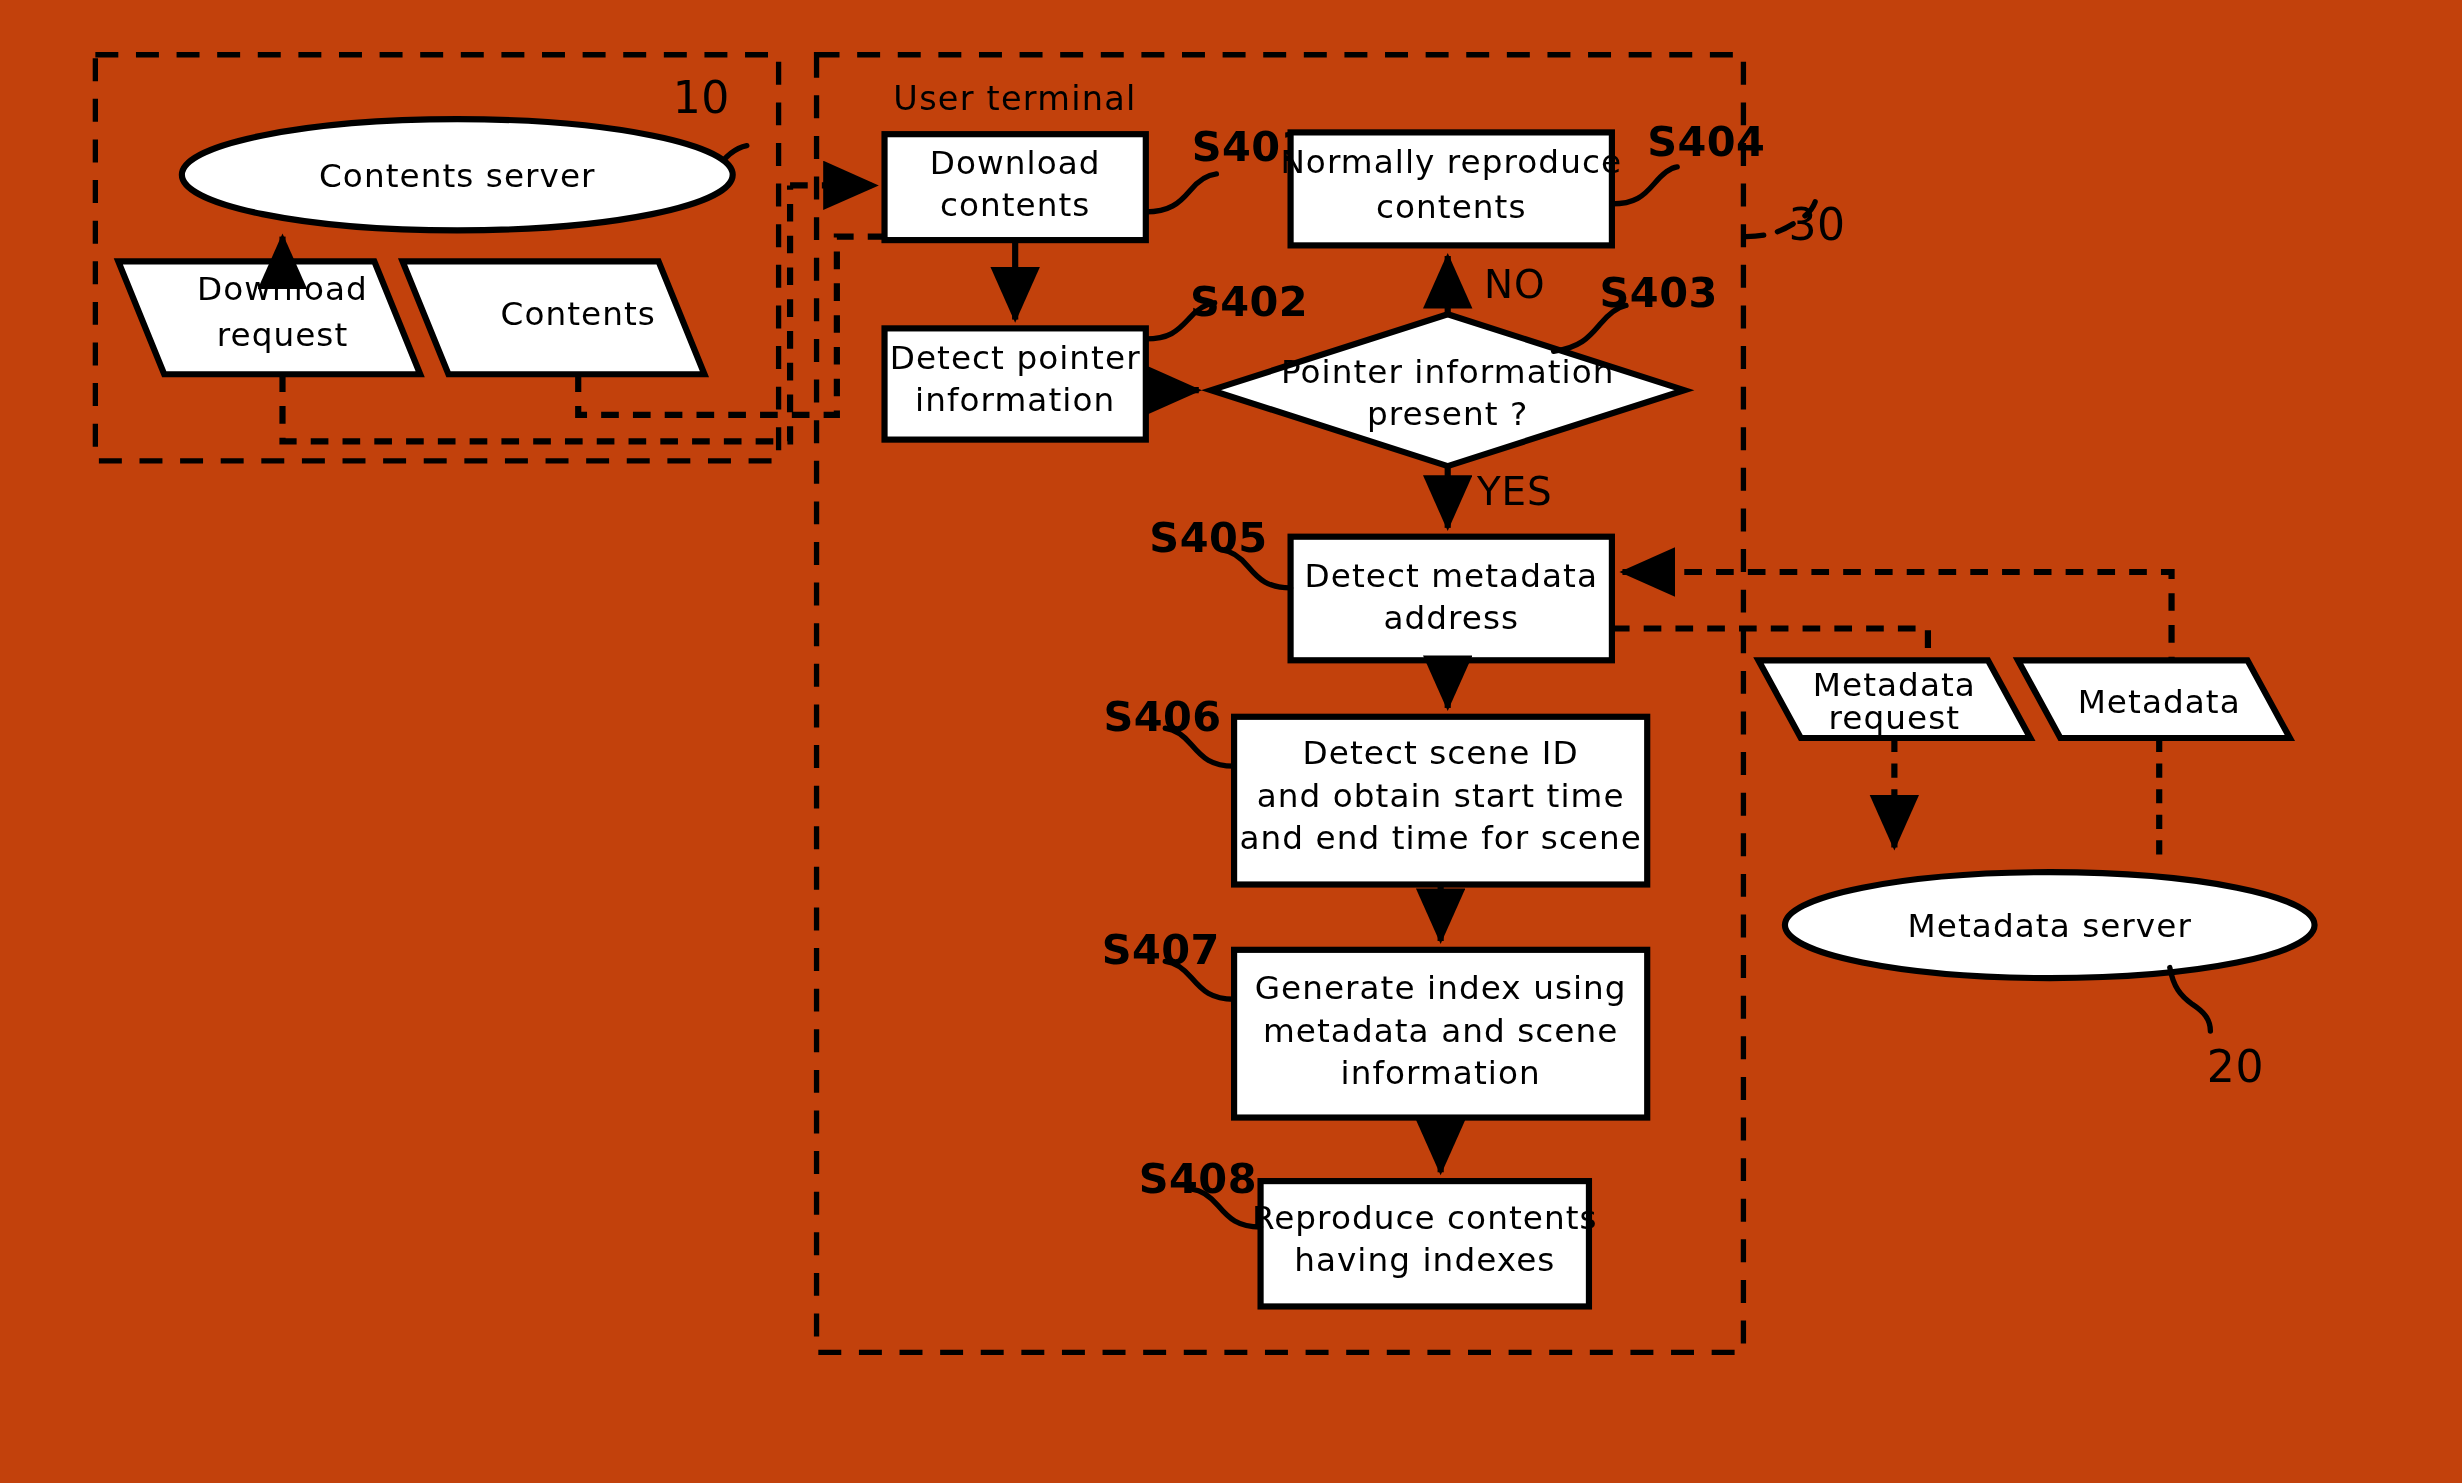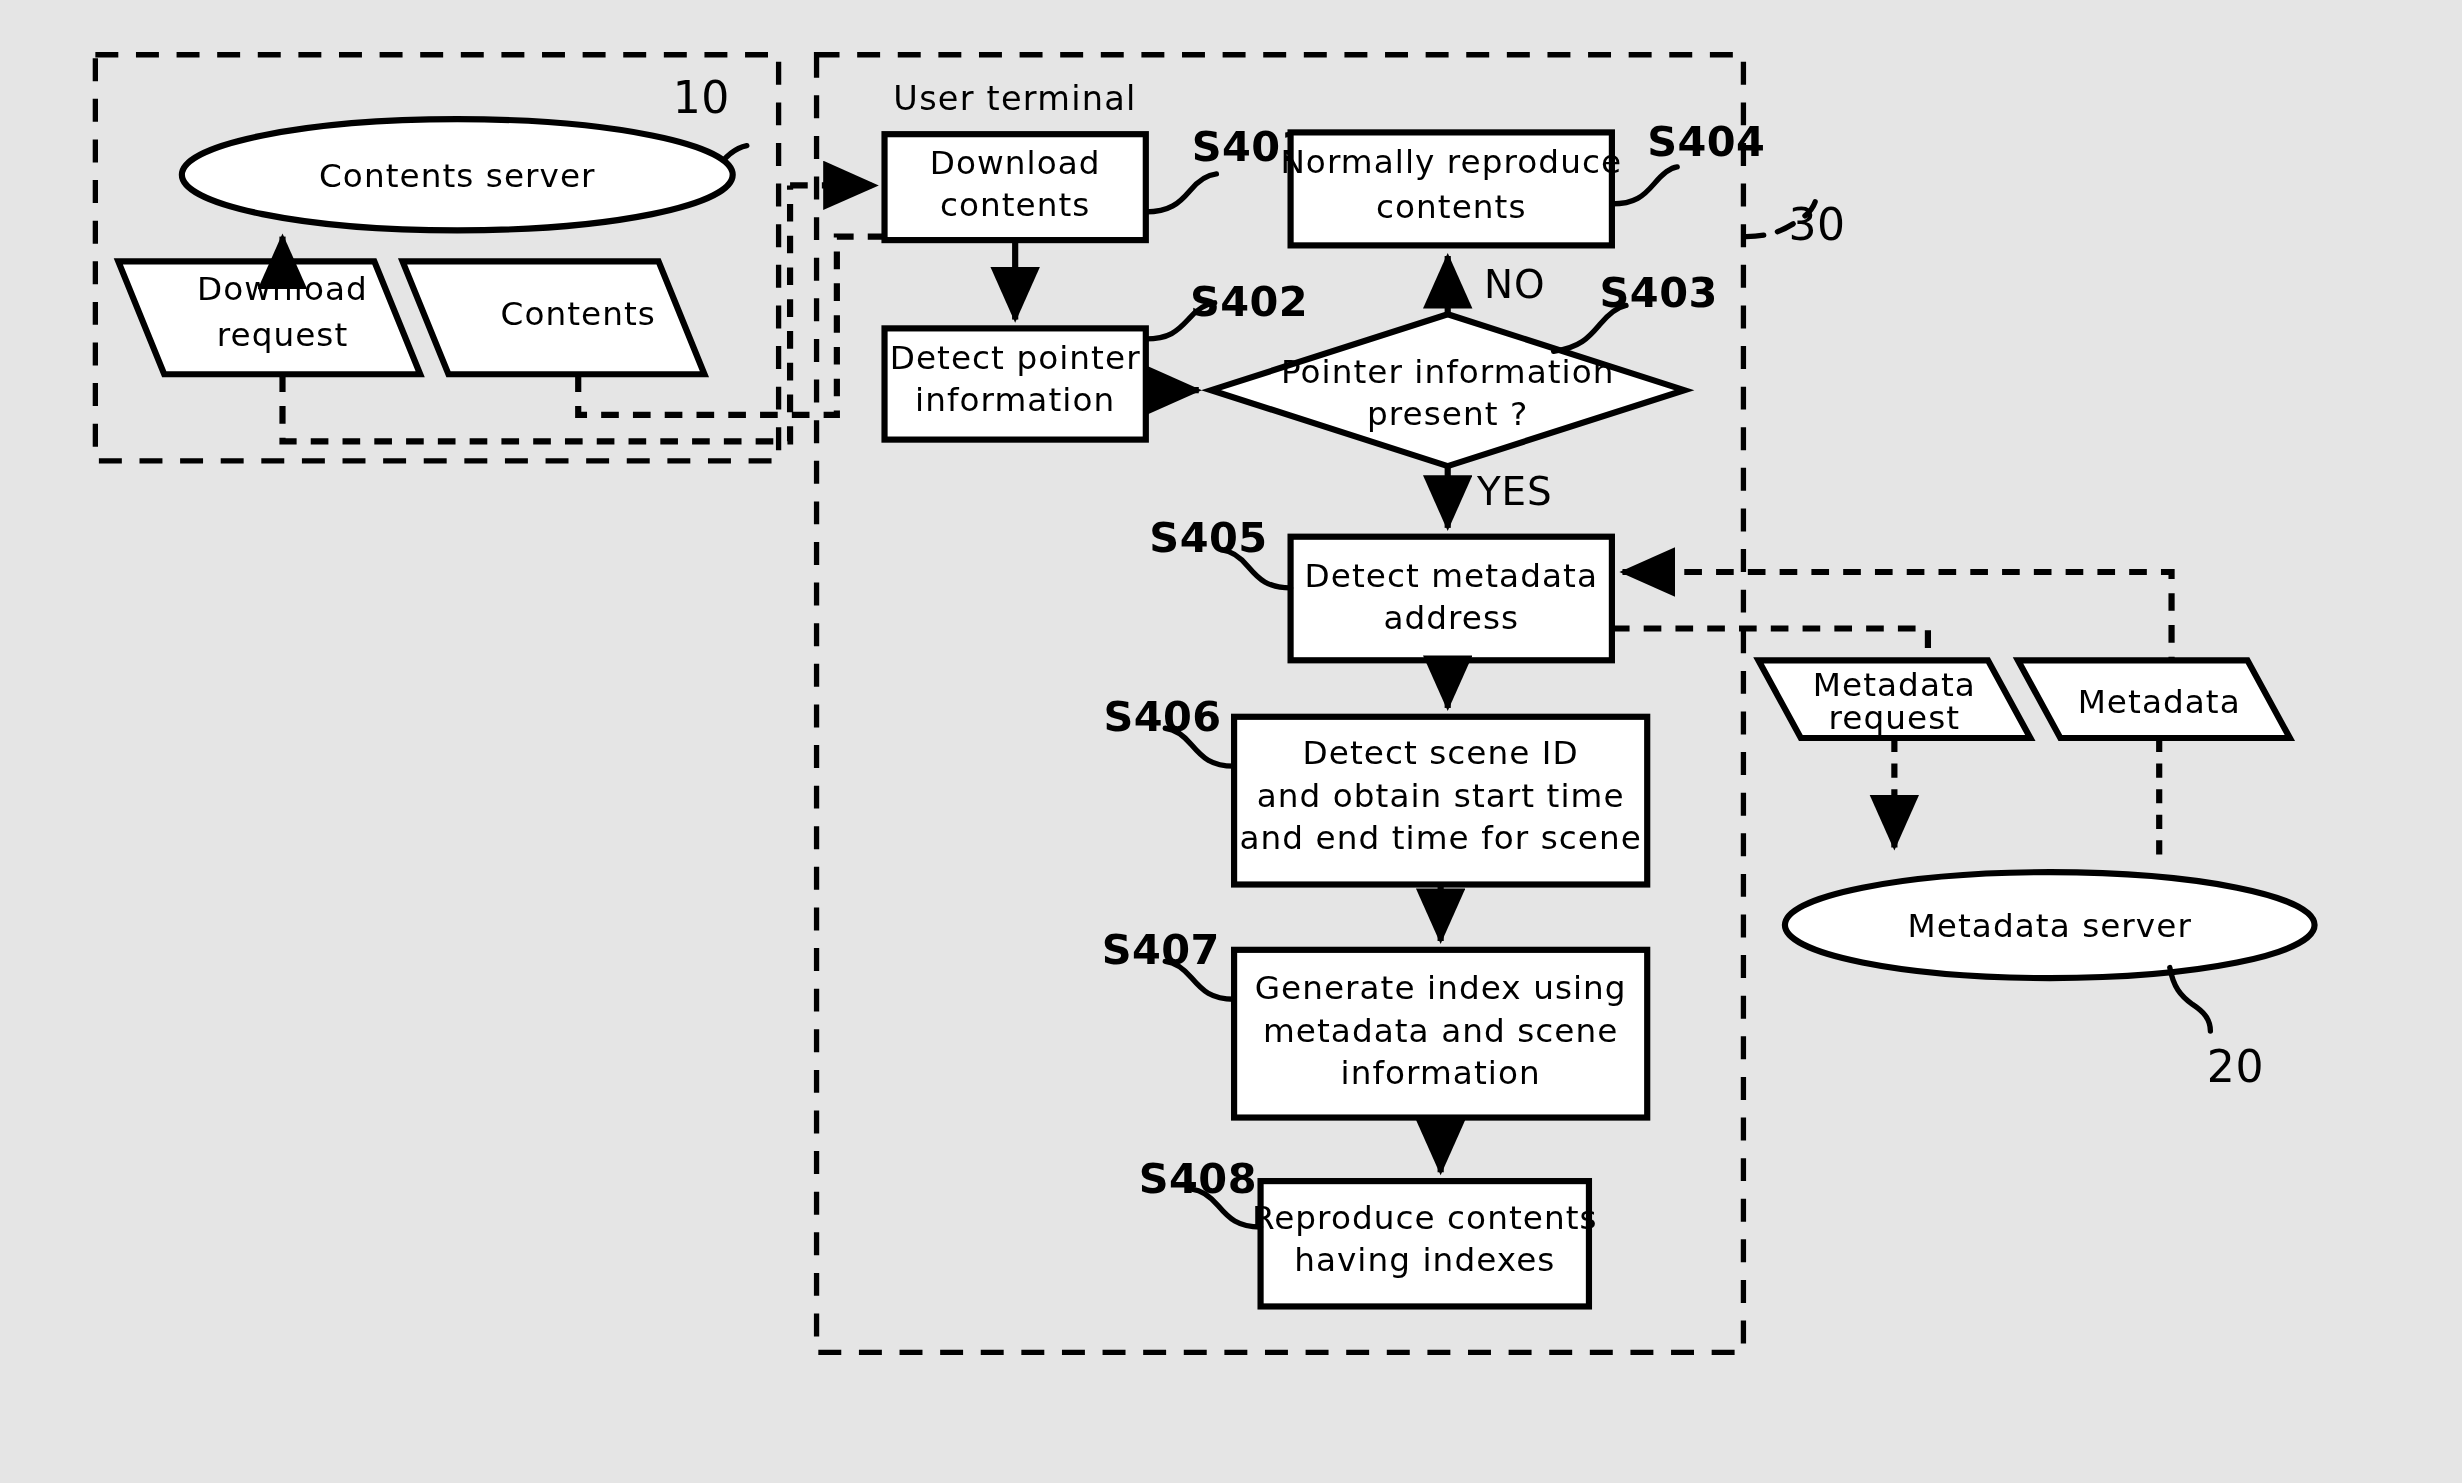--- a/index.html
+++ b/index.html
@@ -4,21 +4,21 @@
 <style>
   html, body {
     margin: 0;
     padding: 0;
     background: #ffffff;
   }
   #page {
     position: relative;
     width: 2462px;
     height: 1483px;
-    background: #e5e5e5;
+    background: #c2410c;
     font-family: "DejaVu Sans", sans-serif;
     overflow: hidden;
   }
   svg.diagram {
     position: absolute;
     top: 0;
     left: 0;
     width: 2462px;
     height: 1483px;
   }

